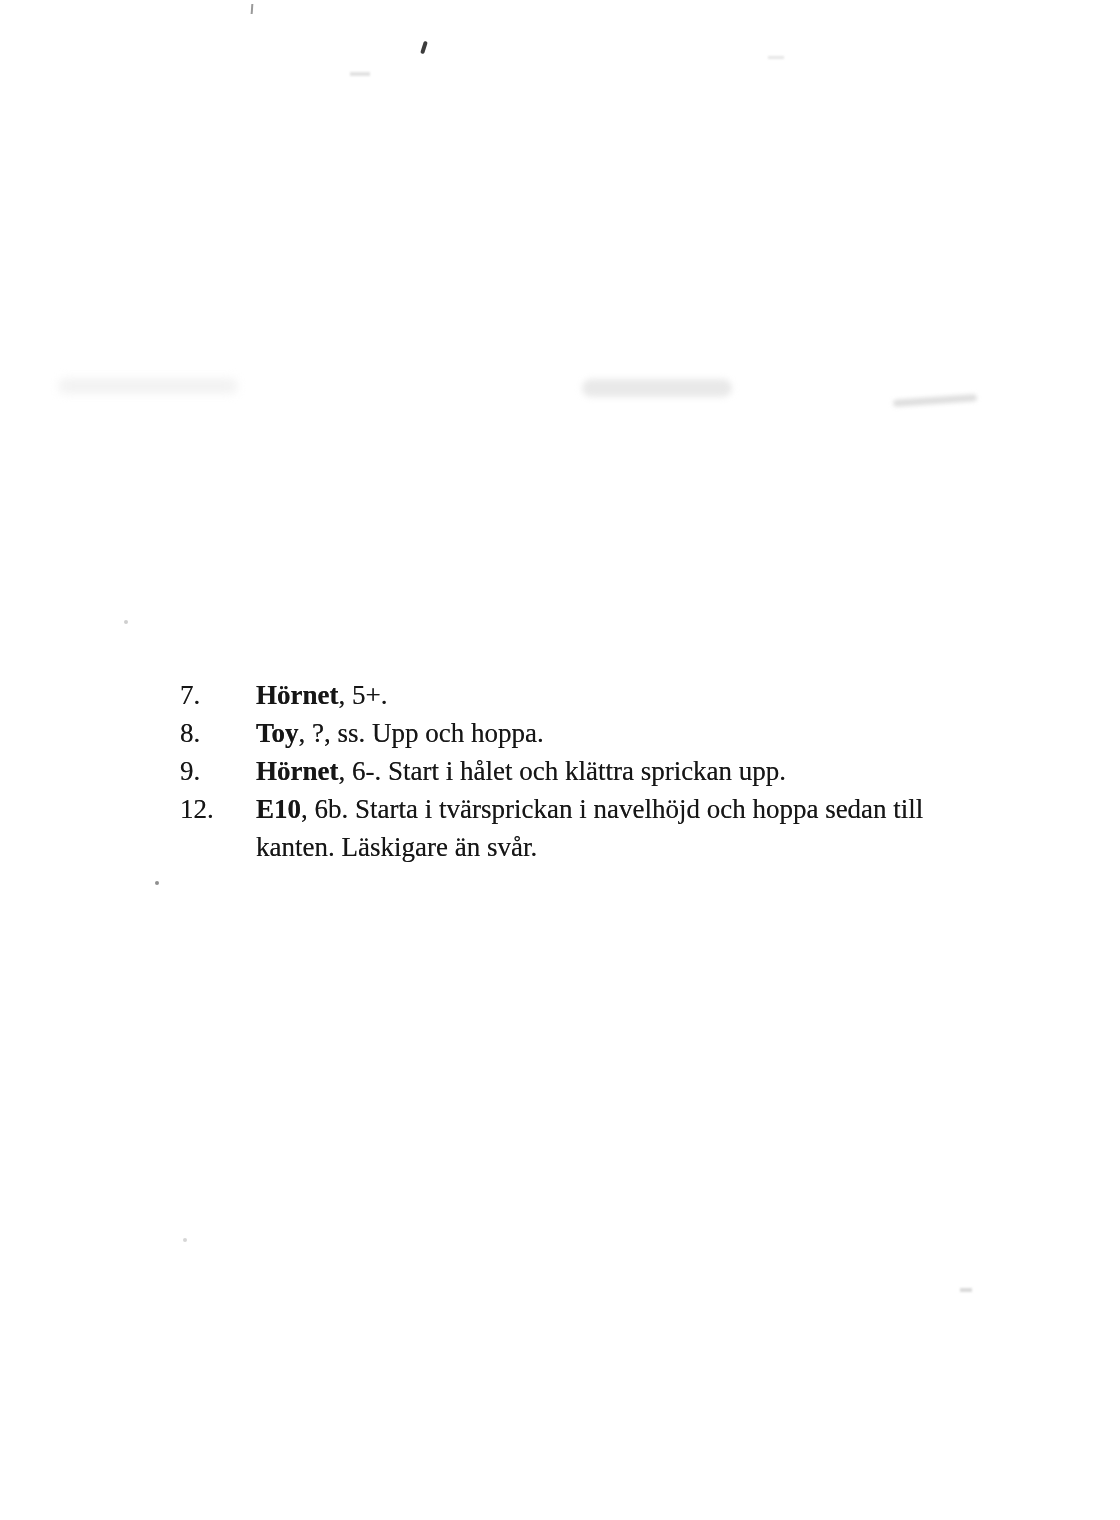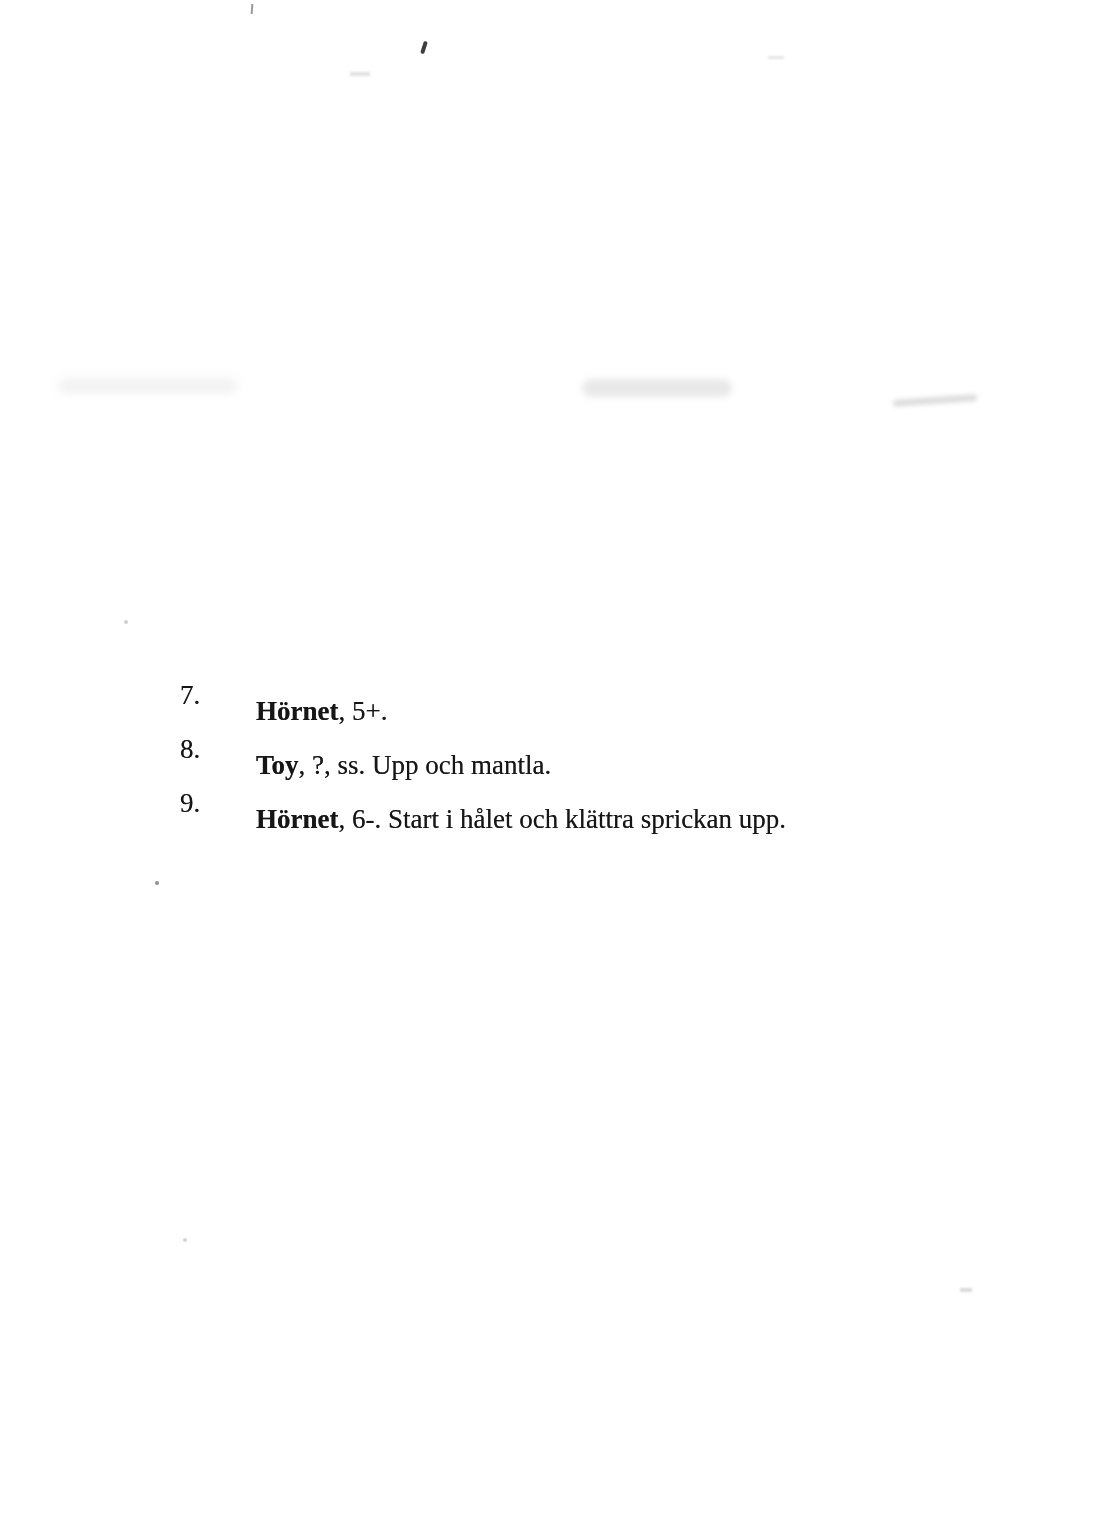--- a/index.html
+++ b/index.html
@@ -34,21 +34,20 @@
   .route-item {
     display: flex;
     align-items: flex-start;
   }
   .route-item .num {
     flex: none;
     width: 76px;
   }
   .route-item .body {
     width: 706px;
-    margin-top: 16px;
   }
   .route-item .name {
     font-weight: bold;
   }
   
   .artifact {
     position: absolute;
     pointer-events: none;
   }
   .a-top-tick     { left: 251px; top: 4px;   width: 2px;  height: 10px; background:#9a9a9a; transform: rotate(4deg); }
@@ -81,25 +80,29 @@
   <div class="artifact a-speck-2"></div>
 
   <ol class="route-list" id="route-list">
     <li class="route-item">
       <span class="num">7.</span>
       <span class="body"><b class="name">Hörnet</b><span class="rest">, 5+.</span></span>
     </li>
 
     <li class="route-item">
       <span class="num">8.</span>
-      <span class="body"><b class="name">Toy</b><span class="rest">, ?, ss. Upp och mantla.</span></span>
+      <span class="body"><b class="name">Toy</b><span class="rest">, ?, ss. Upp och hoppa.</span></span>
     </li>
 
     <li class="route-item">
       <span class="num">9.</span>
       <span class="body"><b class="name">Hörnet</b><span class="rest">, 6-. Start i hålet och klättra sprickan upp.</span></span>
     </li>
 
 
 
+    <li class="route-item">
+      <span class="num">12.</span>
+      <span class="body"><b class="name">E10</b><span class="rest">, 6b. Starta i tvärsprickan i navelhöjd och hoppa sedan till kanten. Läskigare än svår.</span></span>
+    </li>
   </ol>
 
 </div>
 
 </body></html>

